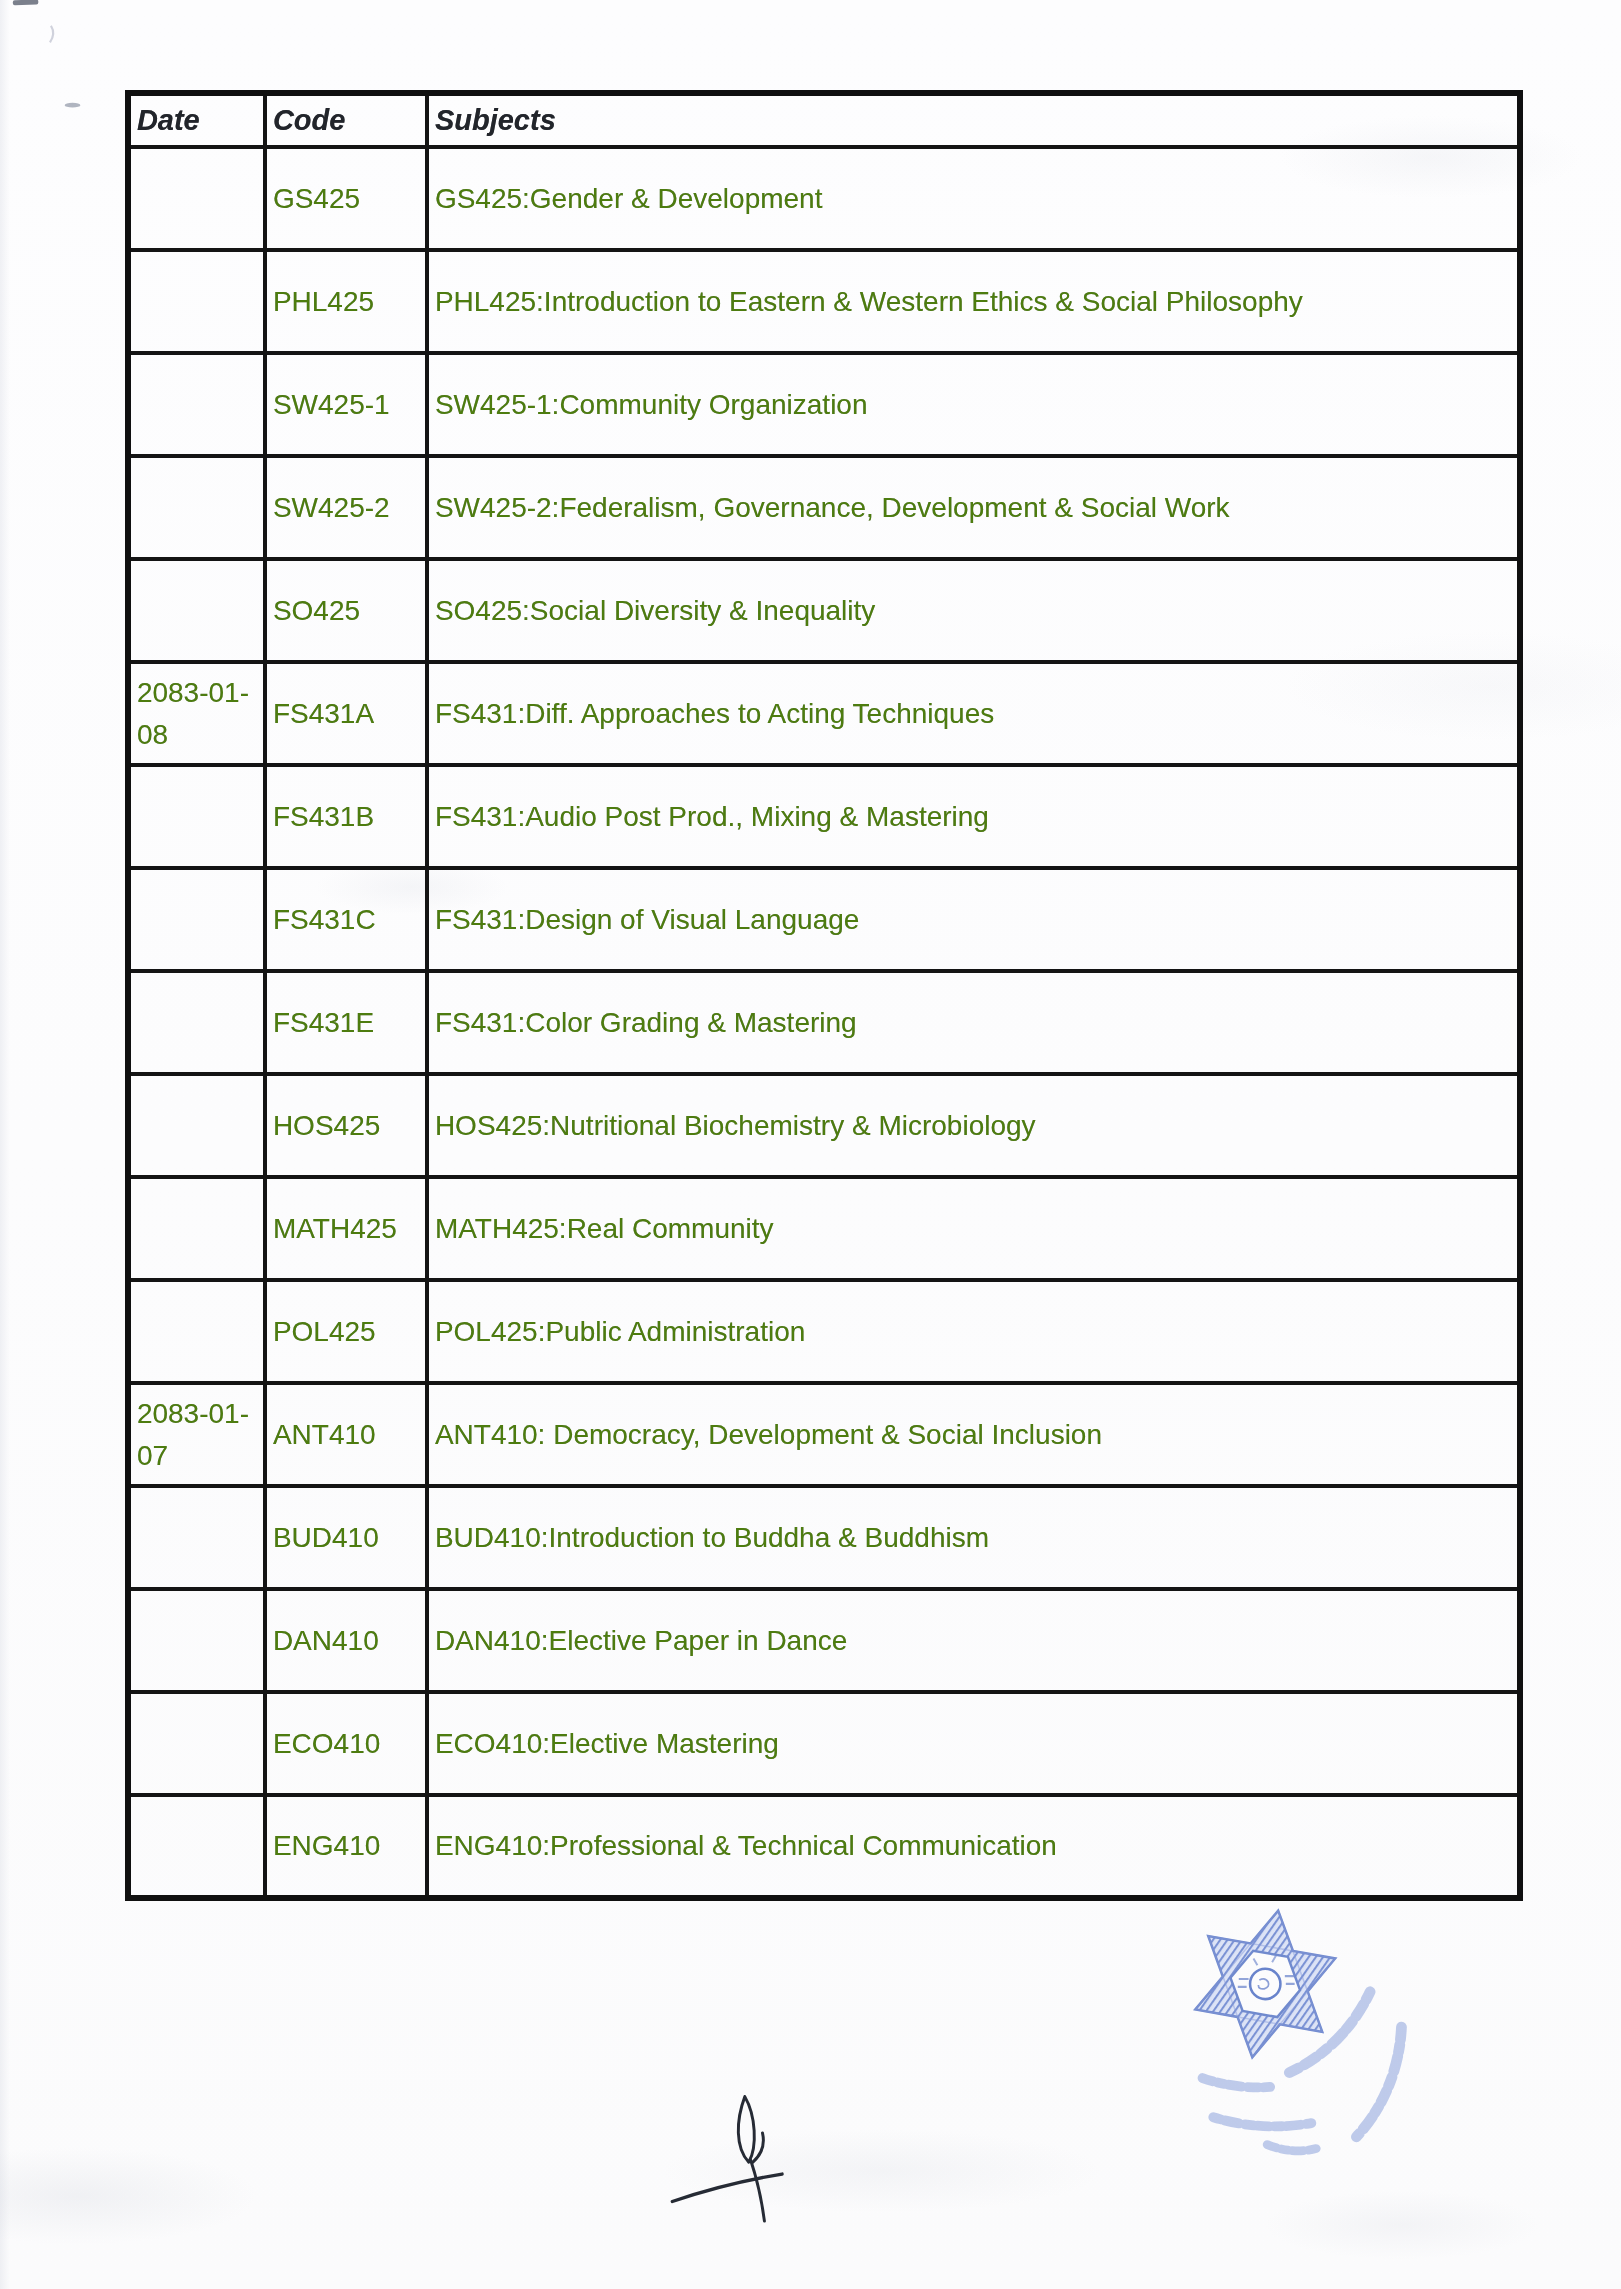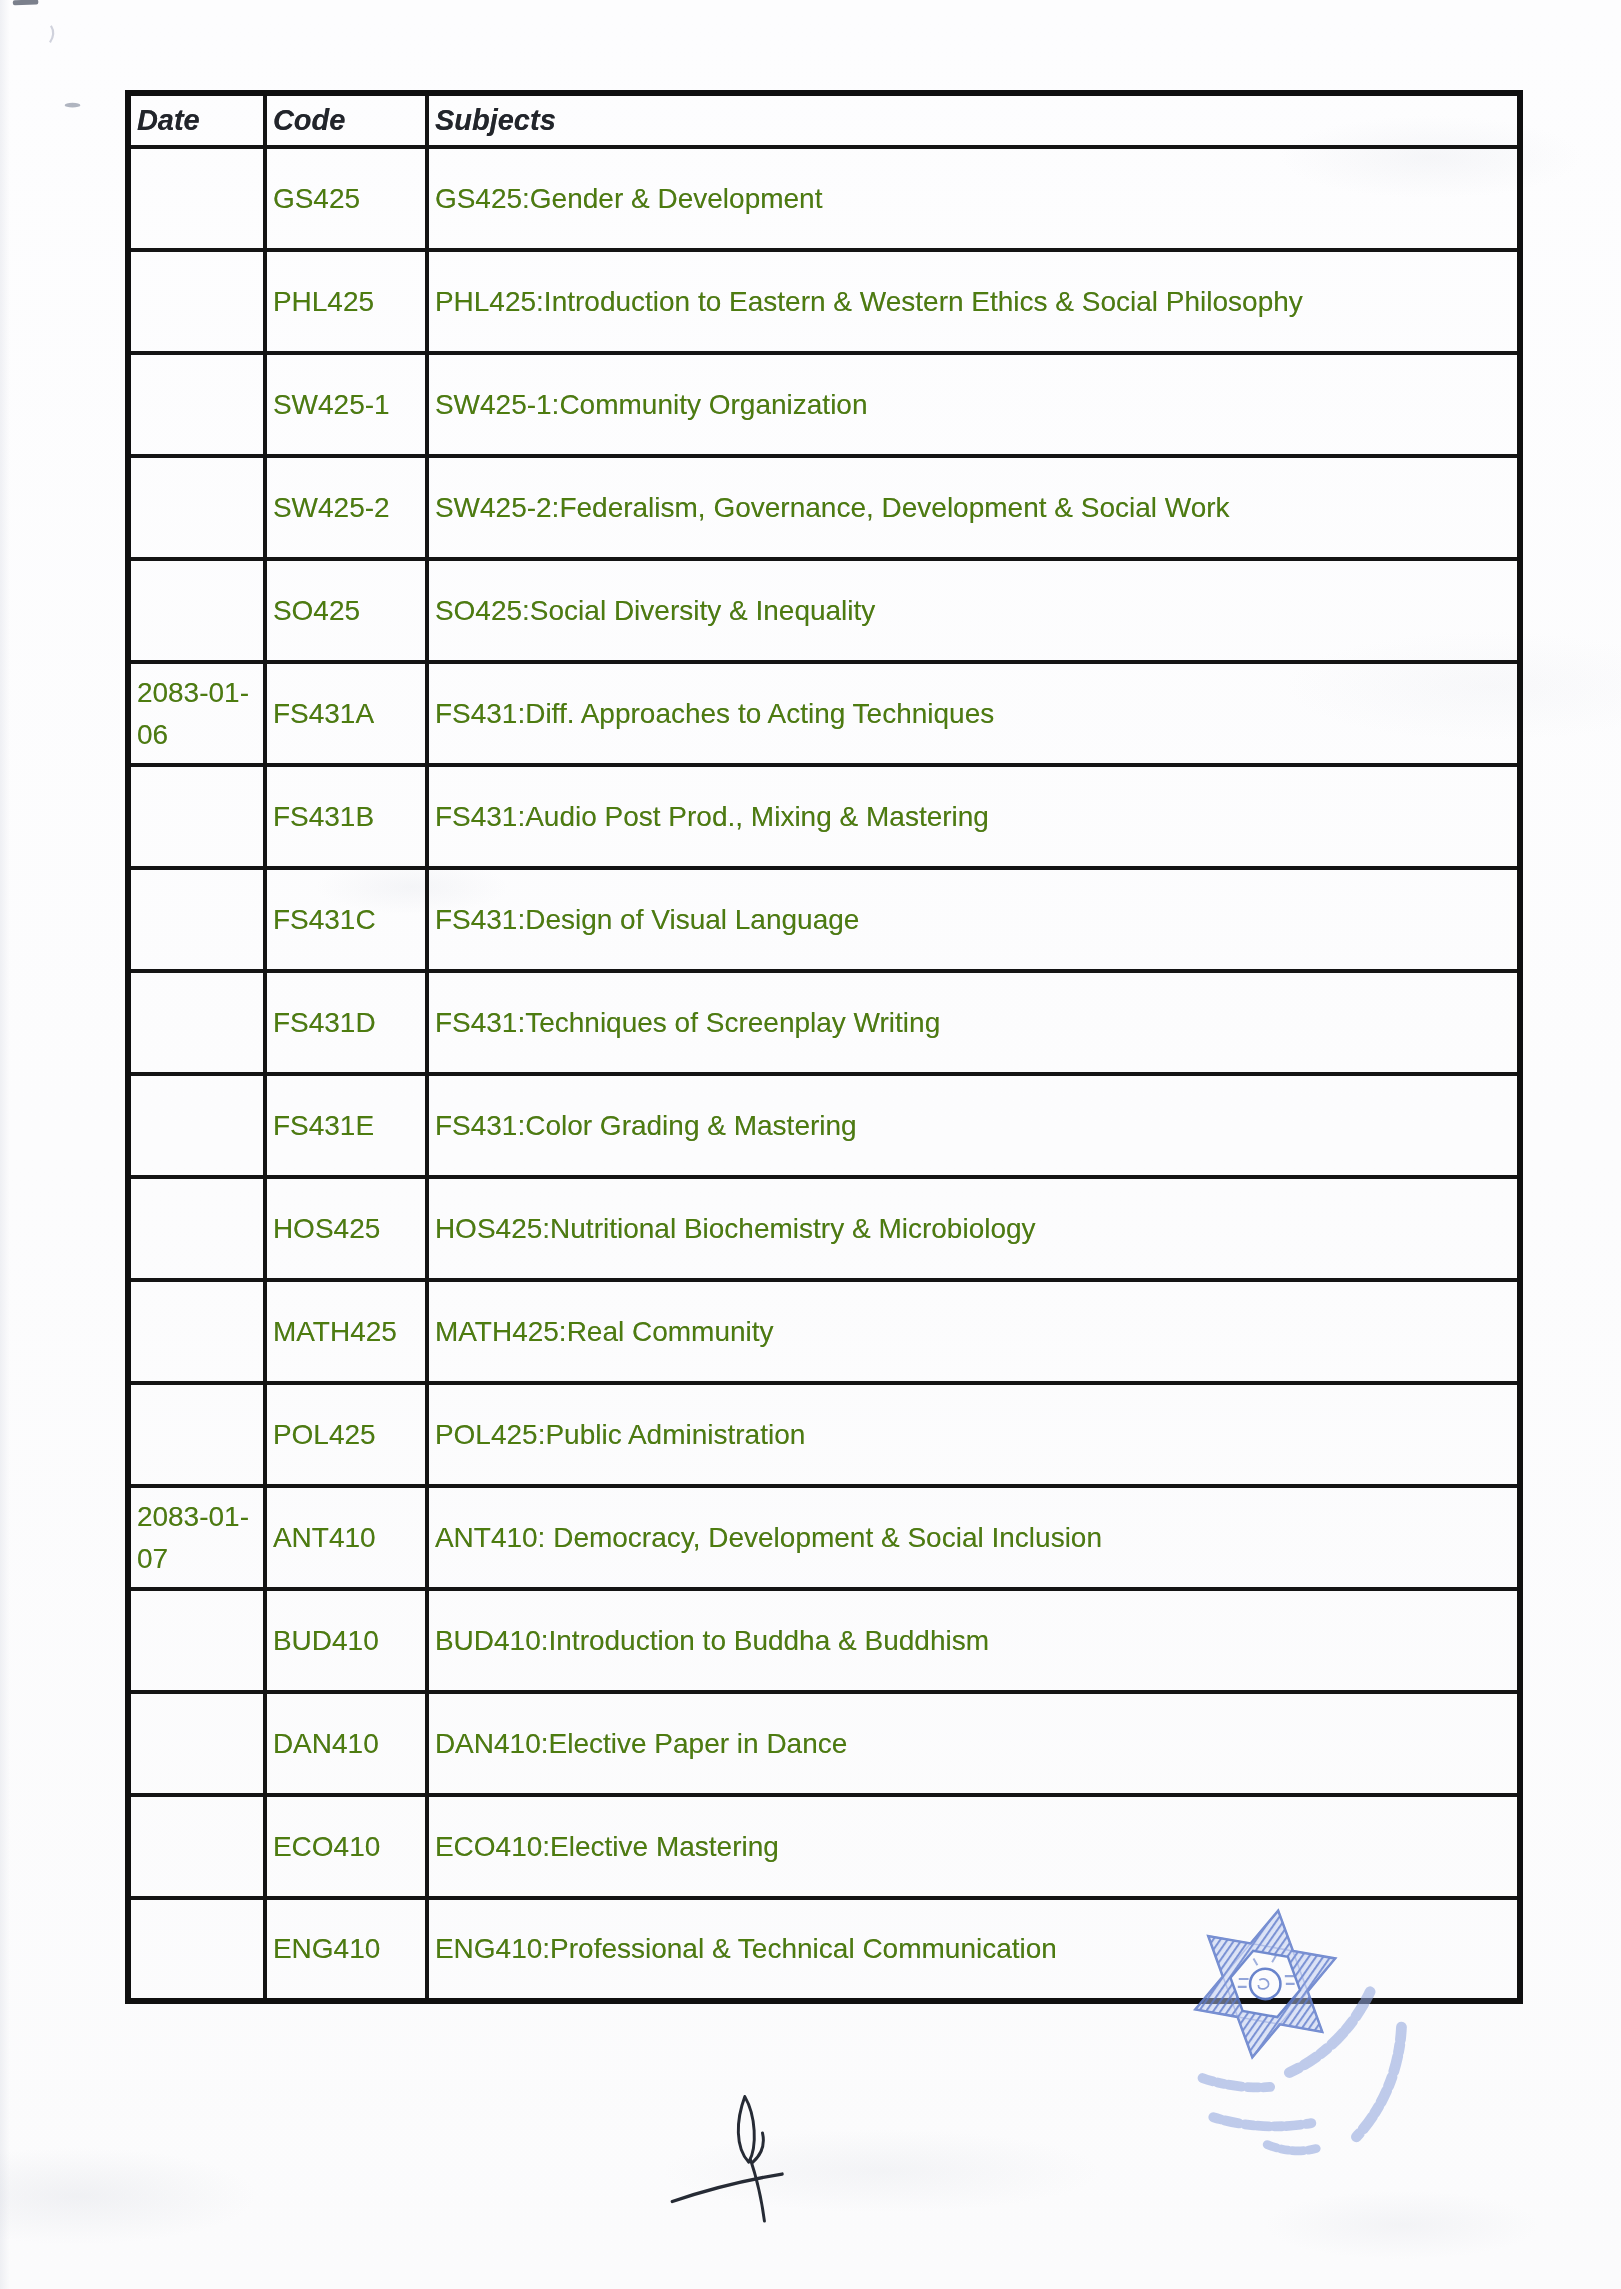--- a/index.html
+++ b/index.html
@@ -89,38 +89,33 @@
         <td></td>
         <td>SW425-2</td>
         <td>SW425-2:Federalism, Governance, Development &amp; Social Work</td>
       </tr>
       <tr>
         <td></td>
         <td>SO425</td>
         <td>SO425:Social Diversity &amp; Inequality</td>
       </tr>
       <tr>
-        <td>2083-01-06</td>
+        <td>2083-01-08</td>
         <td>FS431A</td>
         <td>FS431:Diff. Approaches to Acting Techniques</td>
       </tr>
       <tr>
         <td></td>
         <td>FS431B</td>
         <td>FS431:Audio Post Prod., Mixing &amp; Mastering</td>
       </tr>
       <tr>
         <td></td>
         <td>FS431C</td>
         <td>FS431:Design of Visual Language</td>
-      </tr>
-      <tr>
-        <td></td>
-        <td>FS431D</td>
-        <td>FS431:Techniques of Screenplay Writing</td>
       </tr>
       <tr>
         <td></td>
         <td>FS431E</td>
         <td>FS431:Color Grading &amp; Mastering</td>
       </tr>
       <tr>
         <td></td>
         <td>HOS425</td>
         <td>HOS425:Nutritional Biochemistry &amp; Microbiology</td>

